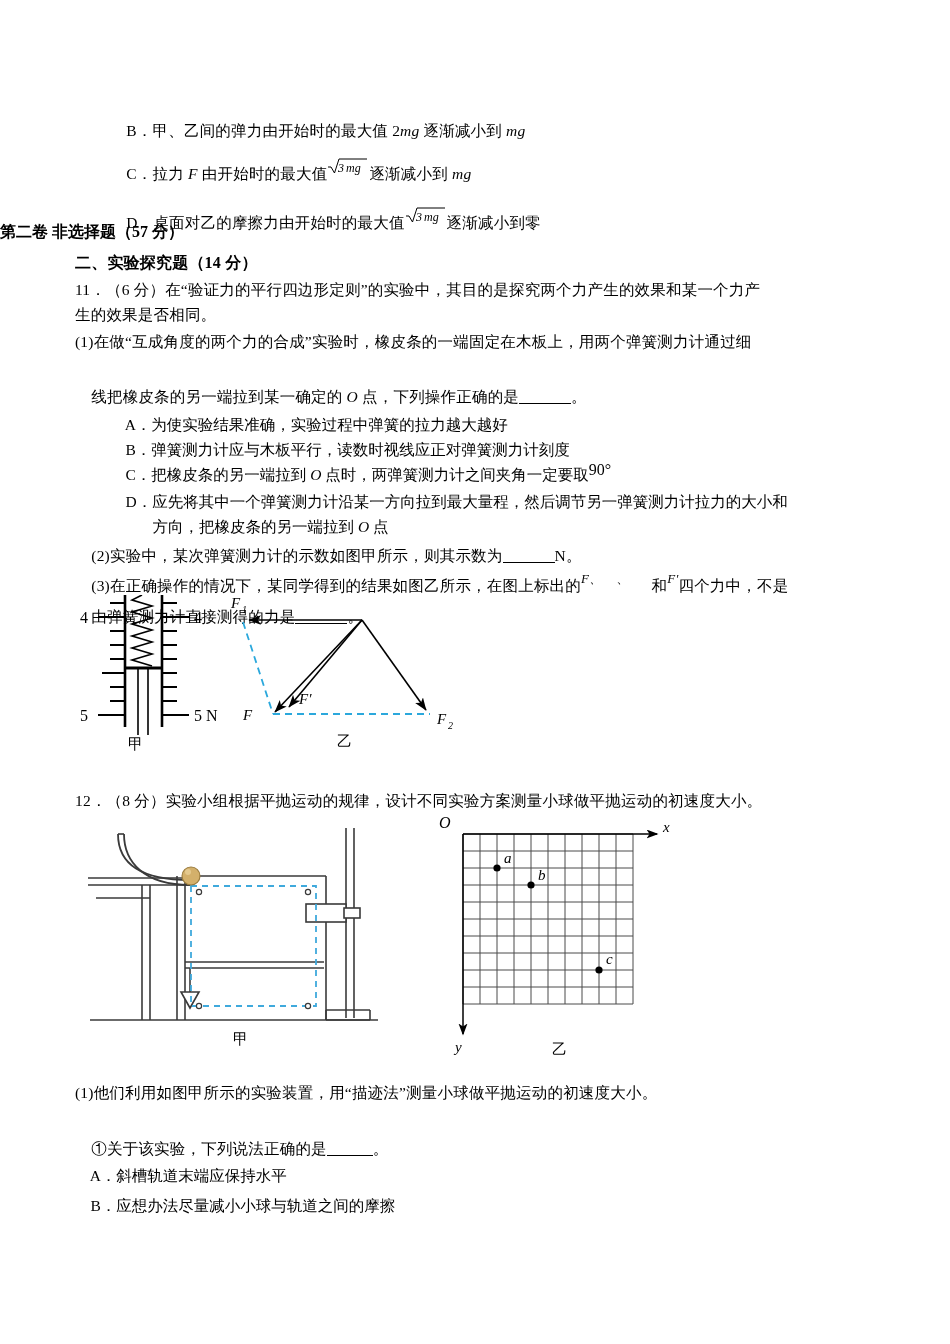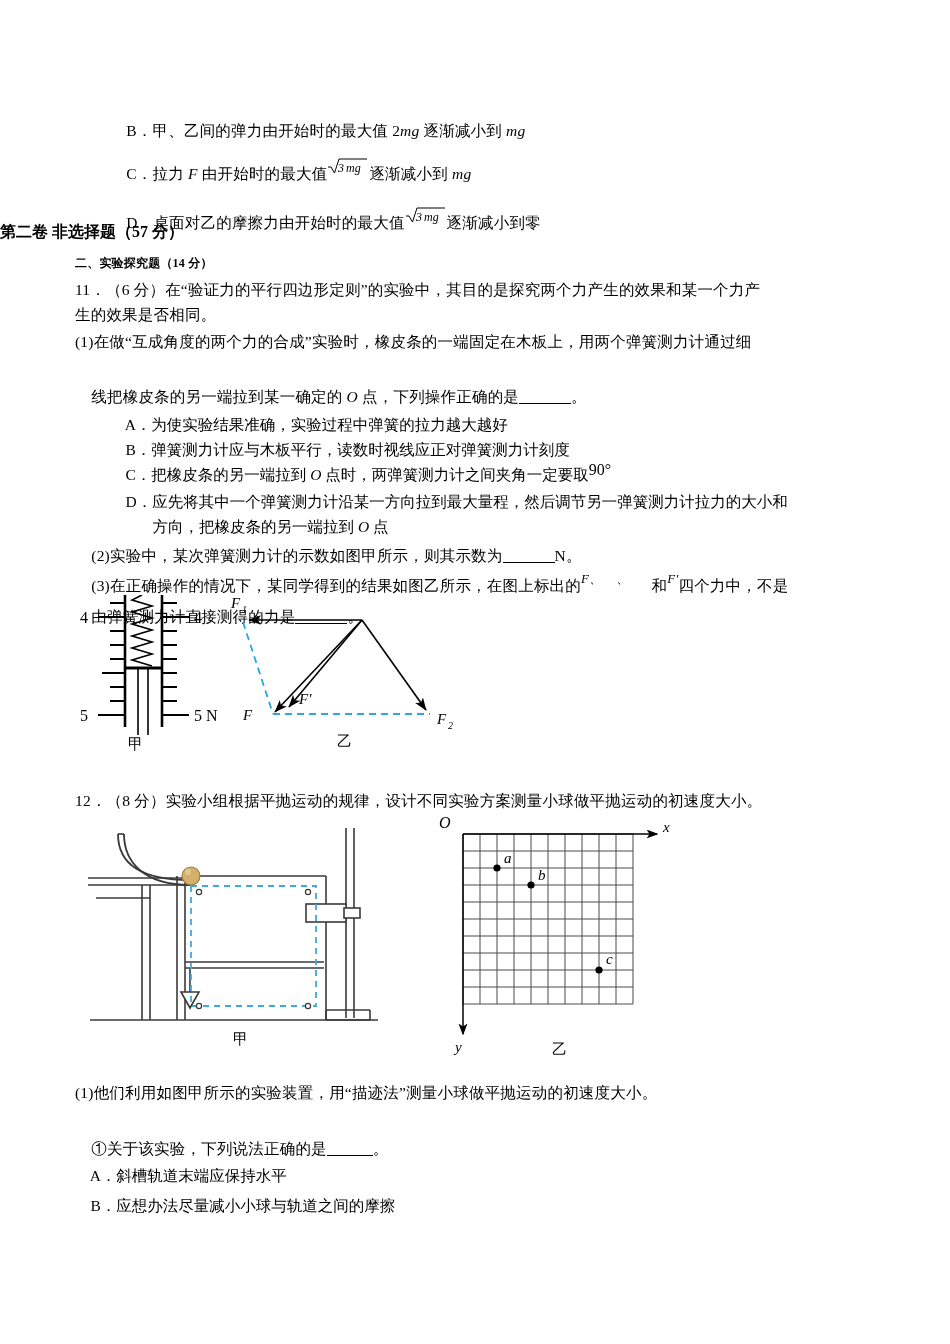--- a/index.html
+++ b/index.html
@@ -99,21 +99,21 @@
   <div class="txt" style="left:110px; top:178px;">
     <span>D．</span><span>桌面对乙的摩擦力由开始时的最大值</span><span class="sqrt-wrap"><svg width="42" height="18" viewBox="0 0 42 18" style="display:inline-block;vertical-align:-3px;">
           <path d="M1 10 L4 10 L7.5 16 L12 2 L40 2" stroke="#000" stroke-width="1" fill="none"></path>
           <text x="11" y="15" font-size="12" font-family="Liberation Serif, serif">3</text>
           <text x="19" y="15" font-size="12" font-style="italic" font-family="Liberation Serif, serif">mg</text>
         </svg></span><span>逐渐减小到零</span>
   </div>
 
   <div class="center-head" style="top:222px;">第二卷 非选择题（57 分）</div>
 
-  <div class="txt bold" style="left:75px; top:248px; font-size:12px;">二、实验探究题（14 分）</div>
+  <div class="txt bold" style="left:75px; top:248px; font-size:16px;">二、实验探究题（14 分）</div>
 
   <div class="txt" style="left:75px; top:275px;">11．（6 分）在“验证力的平行四边形定则”的实验中，其目的是探究两个力产生的效果和某一个力产</div>
   <div class="txt" style="left:75px; top:300px;">生的效果是否相同。</div>
 
   <div class="txt" style="left:75px; top:327px;">(1)在做“互成角度的两个力的合成”实验时，橡皮条的一端固定在木板上，用两个弹簧测力计通过细</div>
   <div class="txt" style="left:75px; top:352px;">
     <span>线把橡皮条的另一端拉到某一确定的 </span><span class="ital">O</span><span> 点，下列操作正确的是</span><span class="blank b-lg"></span><span>。</span>
   </div>
 
   <div class="opt" style="left:110px; top:381px;">

